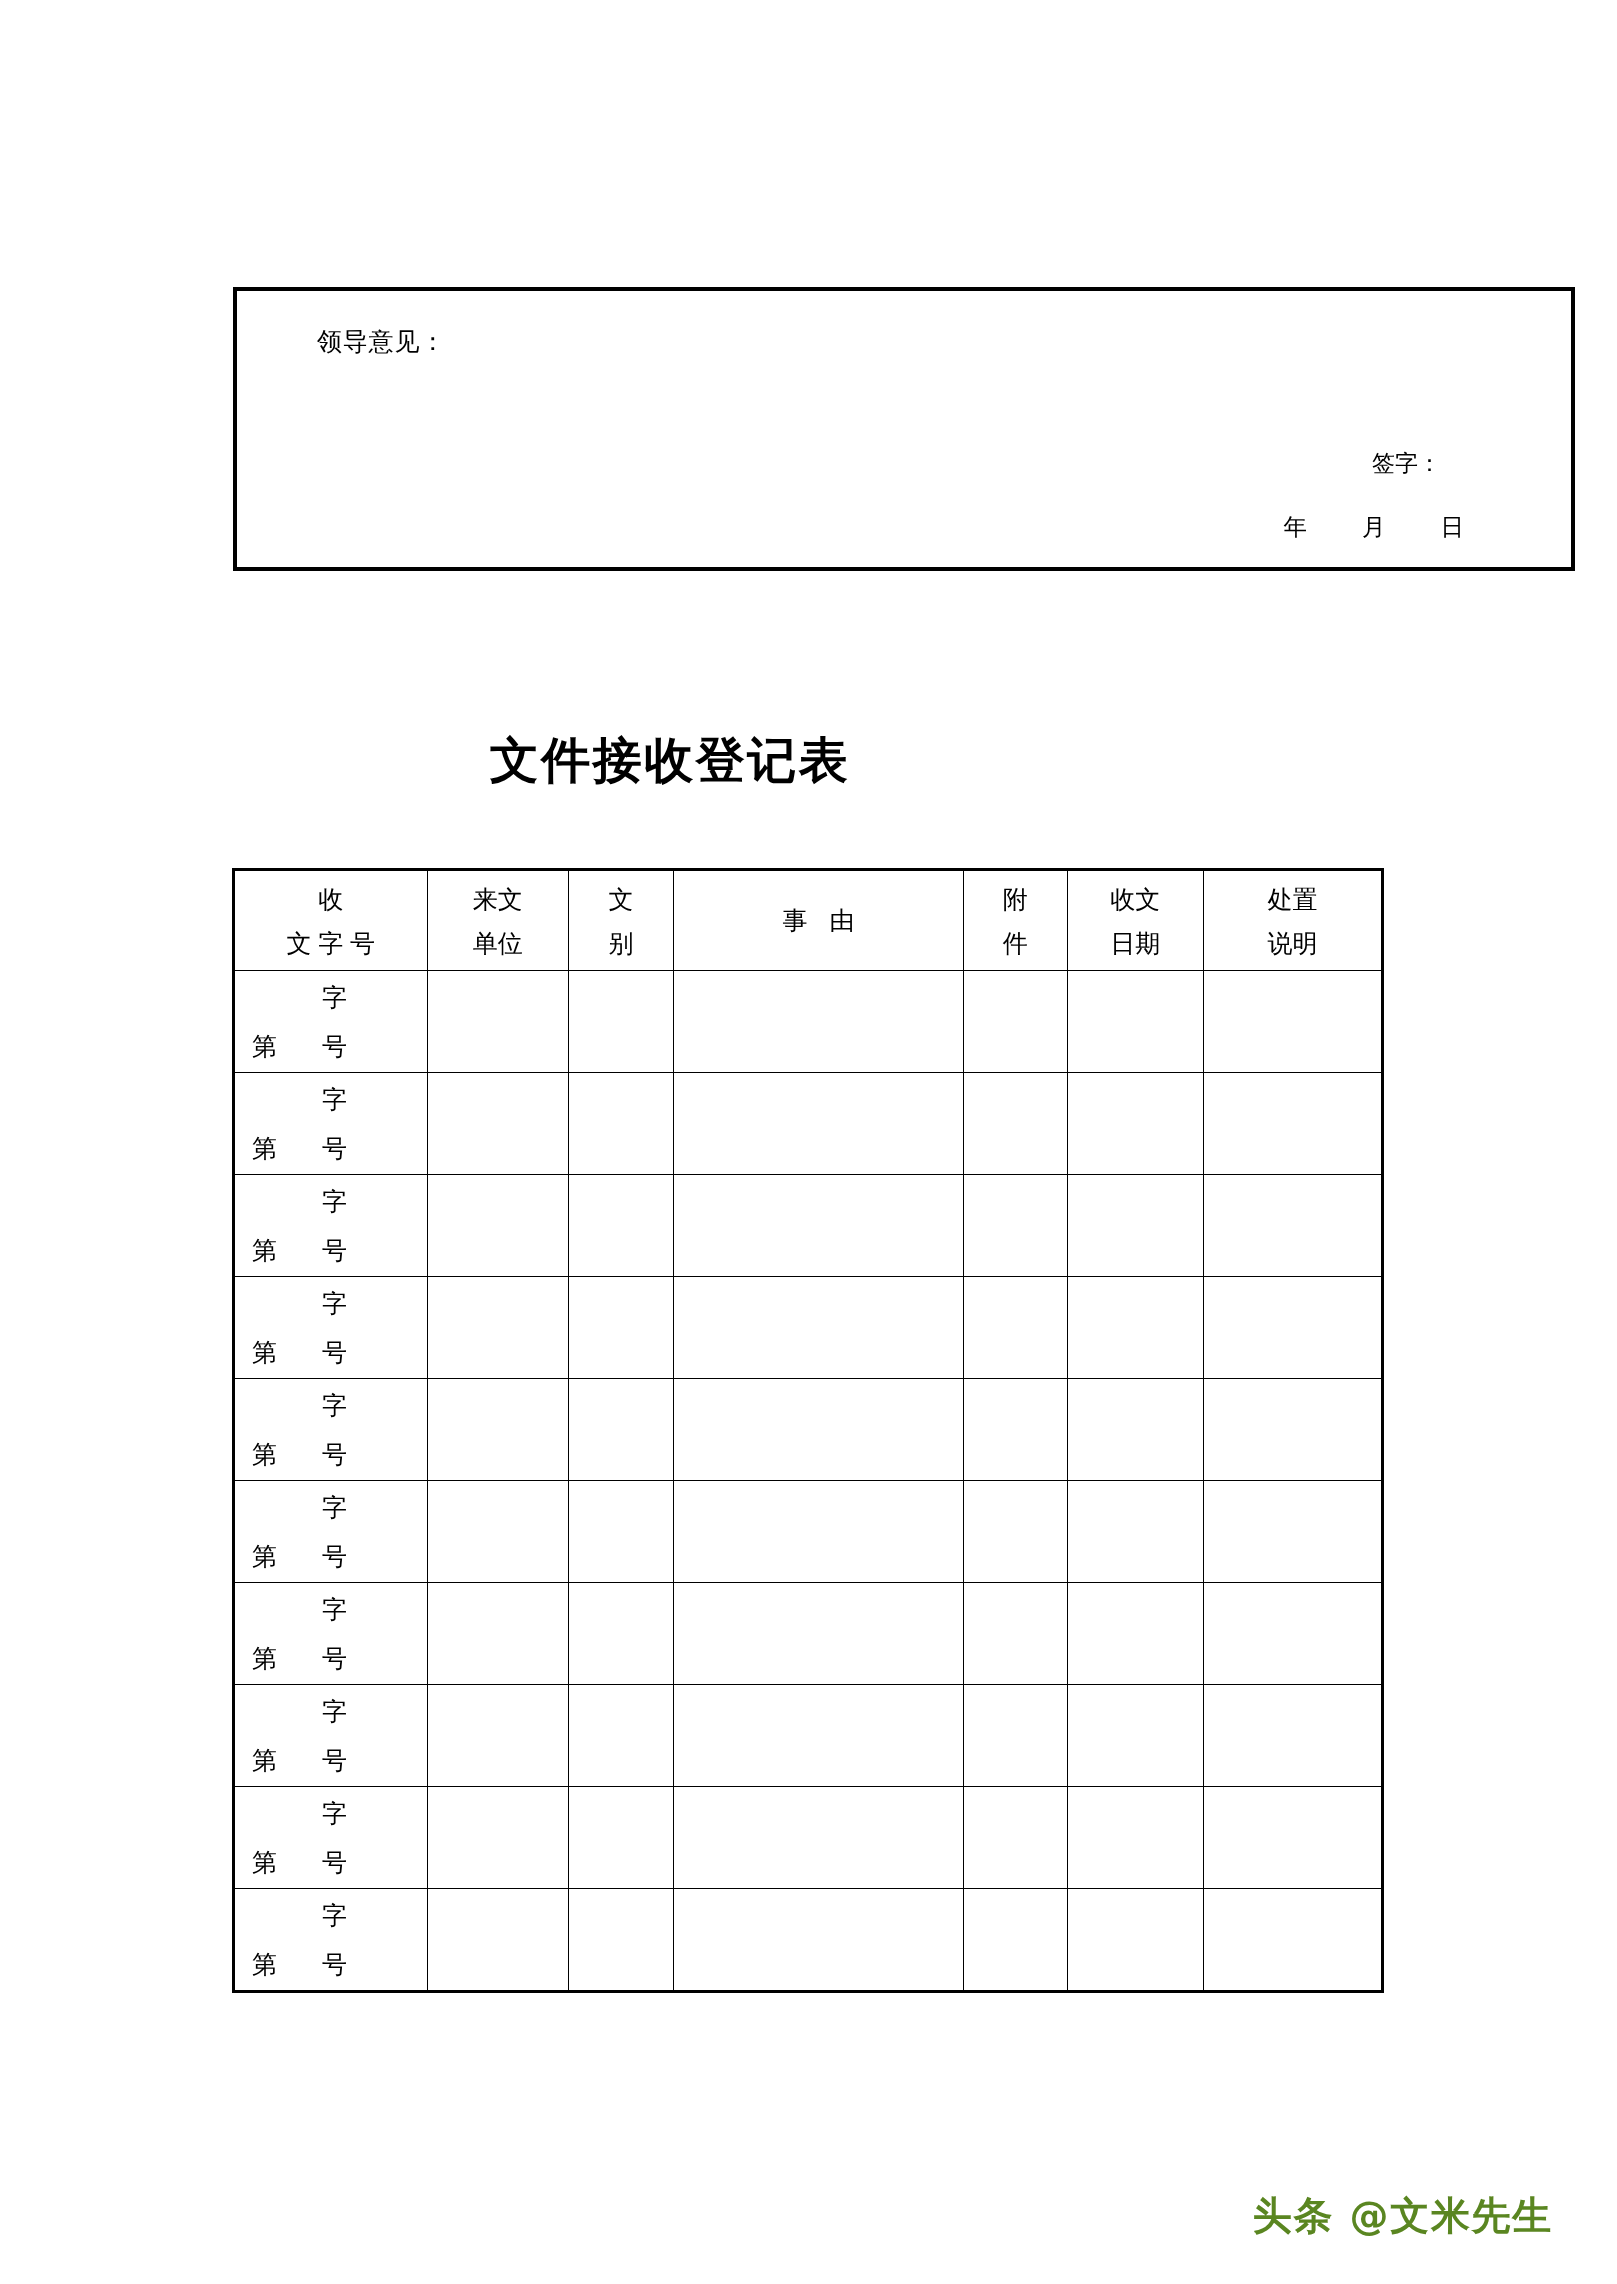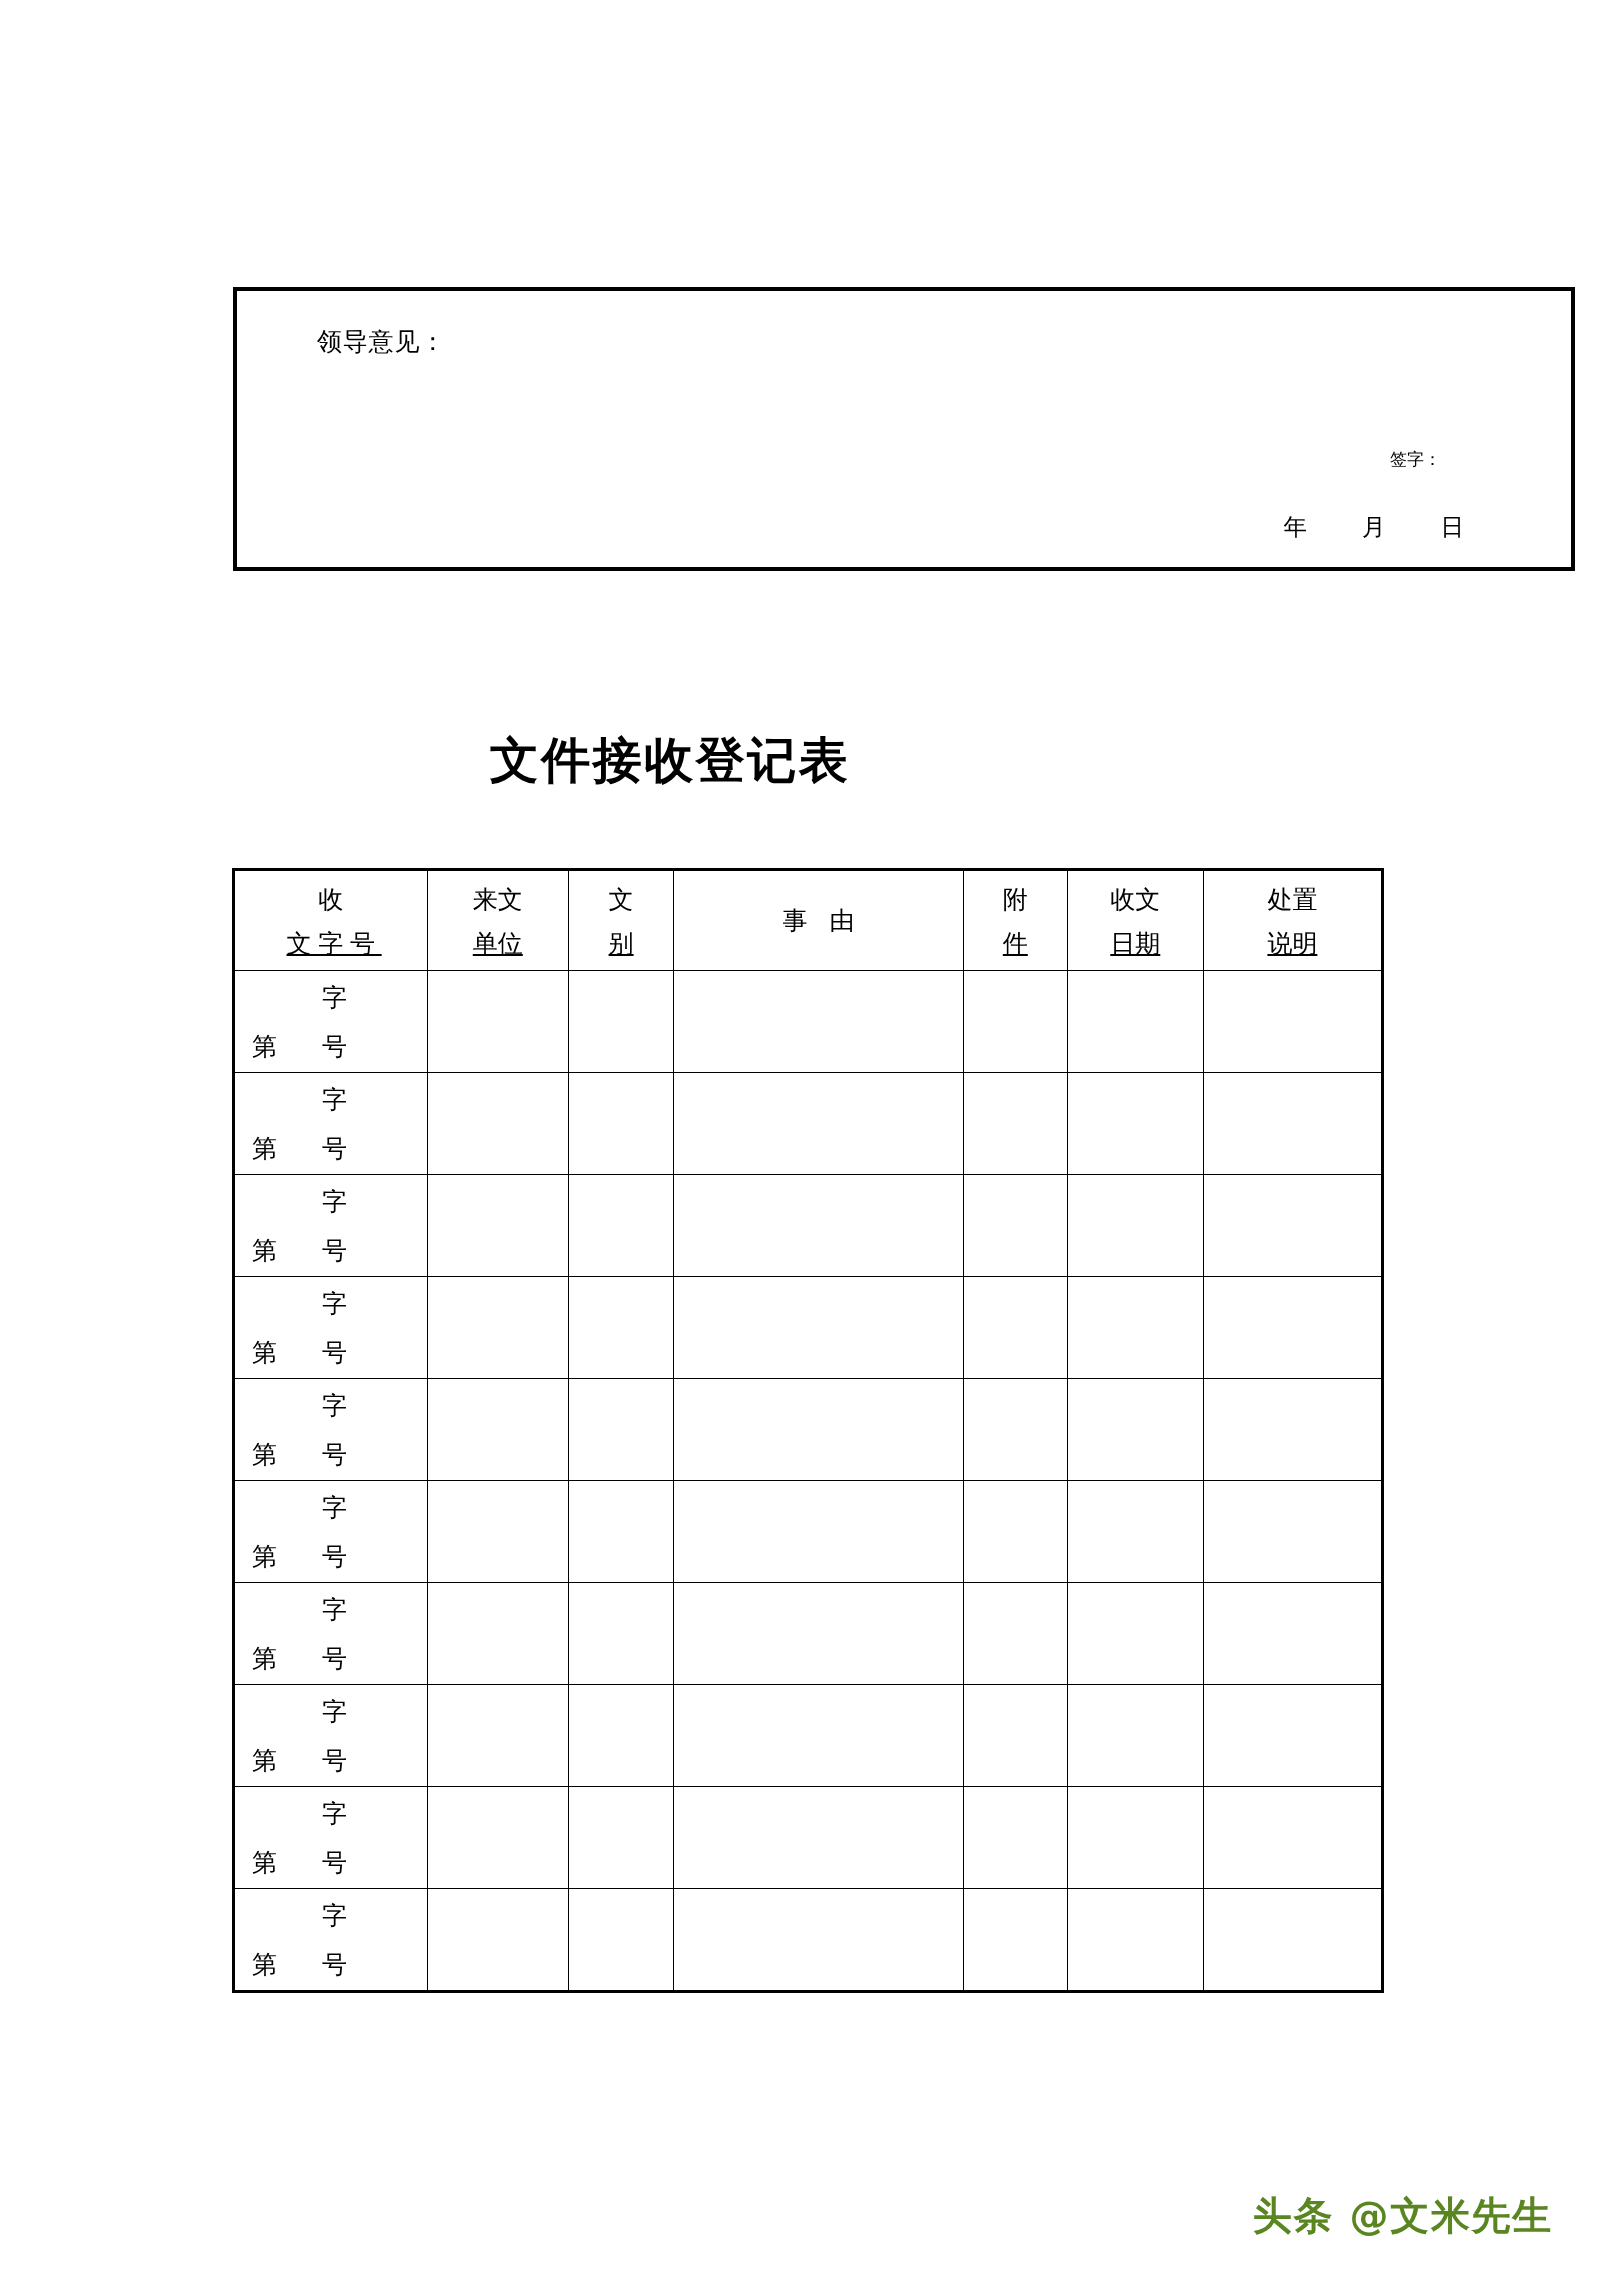--- a/index.html
+++ b/index.html
@@ -32,21 +32,21 @@
     left: 80px;
     top: 34px;
     font-size: 25px;
     letter-spacing: 0.8px;
     white-space: nowrap;
   }
   .signature-label {
     position: absolute;
     right: 130px;
     top: 157px;
-    font-size: 17px;
+    font-size: 23px;
     white-space: nowrap;
   }
   .date-line {
     position: absolute;
     right: 107px;
     top: 220px;
     font-size: 23.5px;
     white-space: nowrap;
     margin-left: 16px;
   }
@@ -107,21 +107,21 @@
   }
   .hdr-two {
     position: absolute;
     left: 0; right: 0;
     top: 6.7px;
     text-align: center;
     font-size: 25px;
     line-height: 44px;
   }
   .hdr-two .l1 { display: block; }
-  .hdr-two .l2 { display: block; text-decoration: underline; }
+  .hdr-two .l2 { display: block; }
   
   .hdr-no .l1 { letter-spacing: 0; }
   .hdr-no .l2 { letter-spacing: 6.7px; padding-left: 6.7px; }
   .hdr-subject {
     position: absolute;
     left: 0; right: 0;
     top: 0; bottom: 0;
     display: flex;
     align-items: center;
     justify-content: center;

